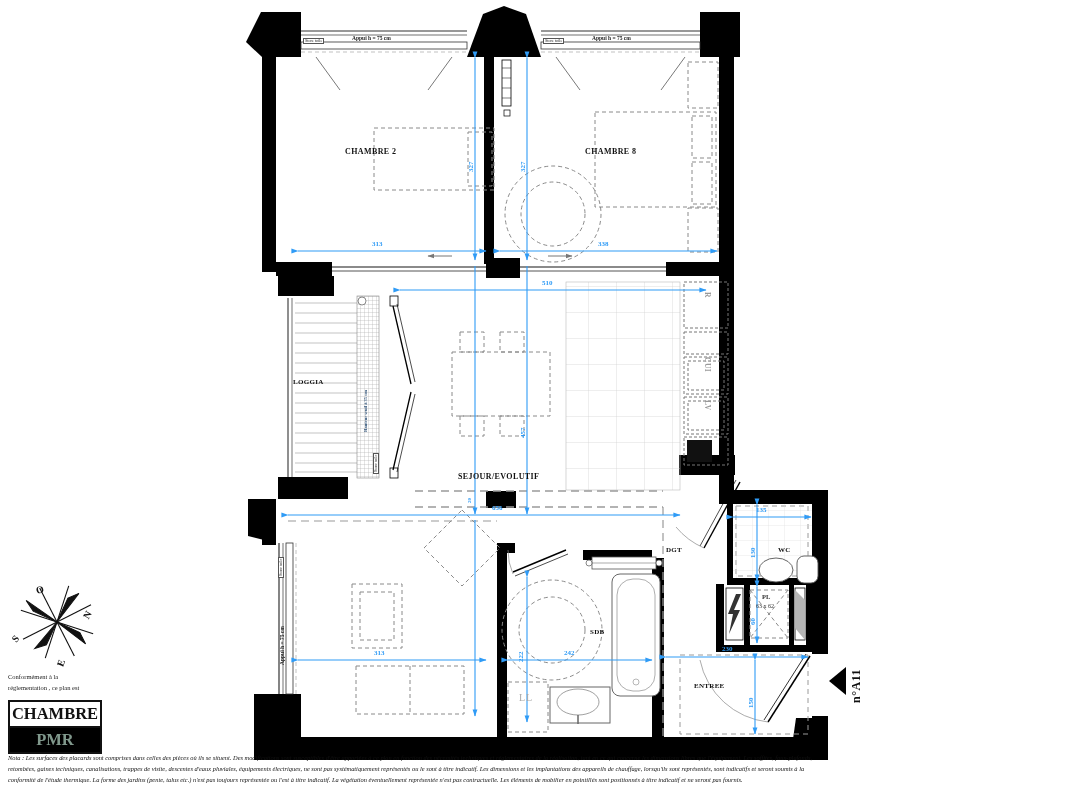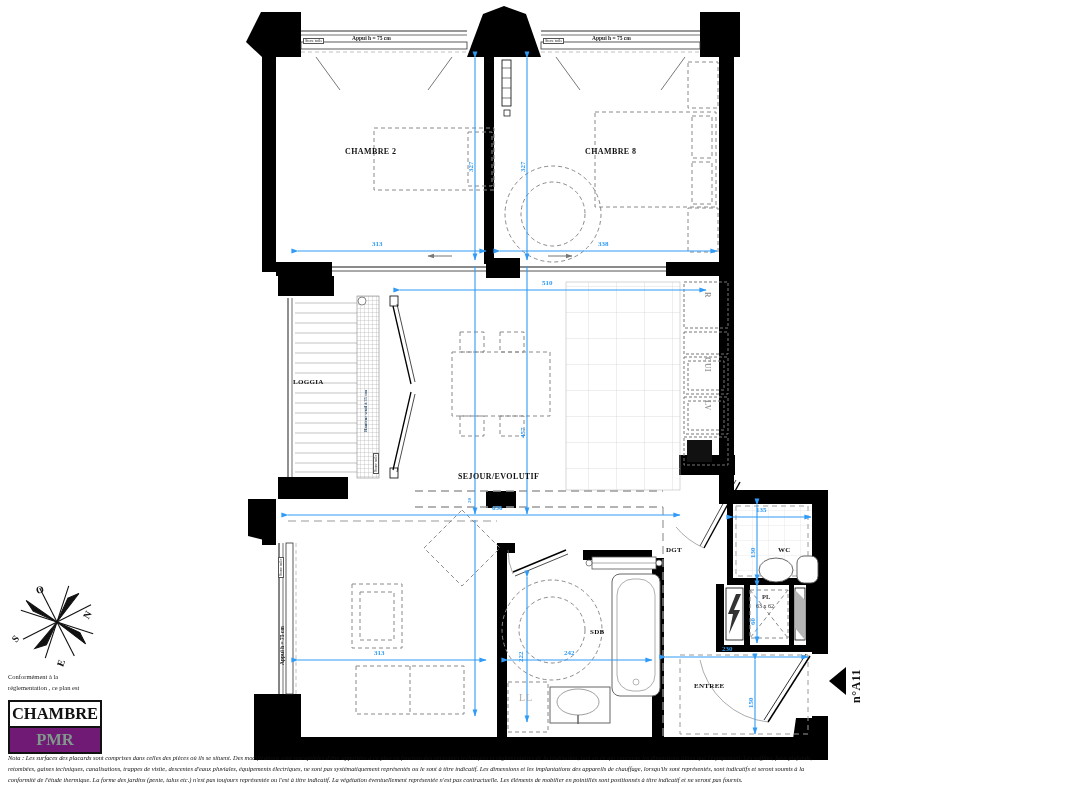--- a/index.html
+++ b/index.html
@@ -343,21 +343,21 @@
 
 <span class="lbl compass-letter" style="left:36px;top:585px;transform:rotate(-15deg)">O</span>
 <span class="lbl compass-letter" style="left:84px;top:610px;transform:rotate(-60deg)">N</span>
 <span class="lbl compass-letter" style="left:58px;top:658px;transform:rotate(-70deg)">E</span>
 <span class="lbl compass-letter" style="left:13px;top:634px;transform:rotate(-50deg)">S</span>
 
 <span class="lbl legend-intro" style="left:8px;top:674px">Conformément à la</span>
 <span class="lbl legend-intro" style="left:8px;top:685px">réglementation , ce plan est</span>
 <div class="legend-box">
   <div class="legend-row1">CHAMBRE</div>
-  <div class="legend-row2" style="background:#701a75;color:#80988c">PMR</div>
+  <div class="legend-row2" style="background:#000000;color:#80988c">PMR</div>
 </div>
 
 <span class="lbl lot rotccw" style="left:850px;top:703px">n°A11</span>
 
 <span class="lbl nota" style="left:8px;top:755px">Nota : Les surfaces des placards sont comprises dans celles des pièces où ils se situent. Des modifications sont susceptibles d'être apportées à ce plan en fonction des nécessités techniques et réglementaires de la réalisation, tant en ce qui concerne les dimensions libres que l'équipement. Les soffites, faux-plafonds,</span>
 <span class="lbl nota" style="left:8px;top:766px">retombées, gaines techniques, canalisations, trappes de visite, descentes d'eaux pluviales, équipements électriques, ne sont pas systématiquement représentés ou le sont à titre indicatif. Les dimensions et les implantations des appareils de chauffage, lorsqu'ils sont représentés, sont indicatifs et seront soumis à la</span>
 <span class="lbl nota" style="left:8px;top:777px">conformité de l'étude thermique. La forme des jardins (pente, talus etc.) n'est pas toujours représentée ou l'est à titre indicatif. La végétation éventuellement représentée n'est pas contractuelle. Les éléments de mobilier en pointillés sont positionnés à titre indicatif et ne seront pas fournis.</span>
 
 </div>
 

